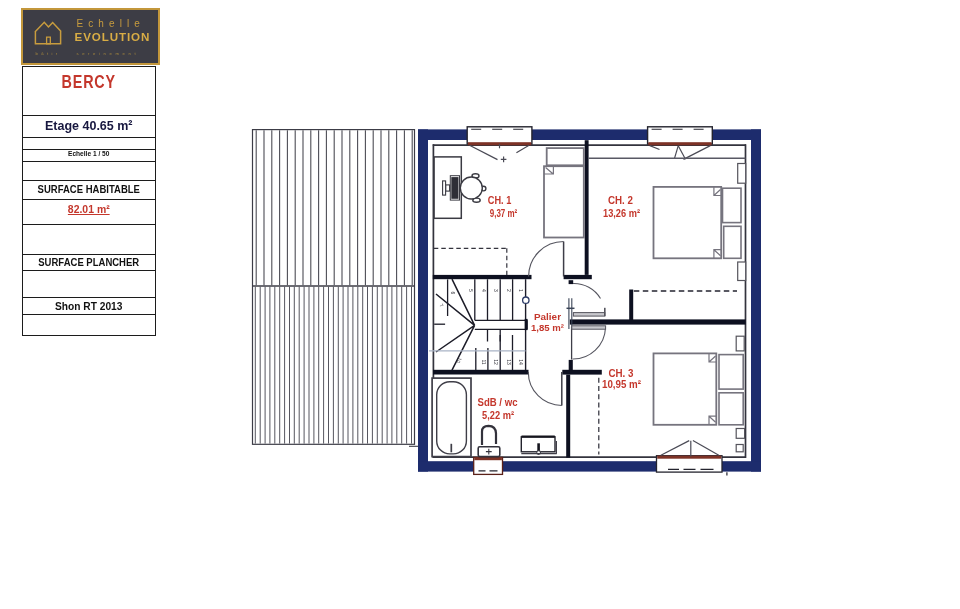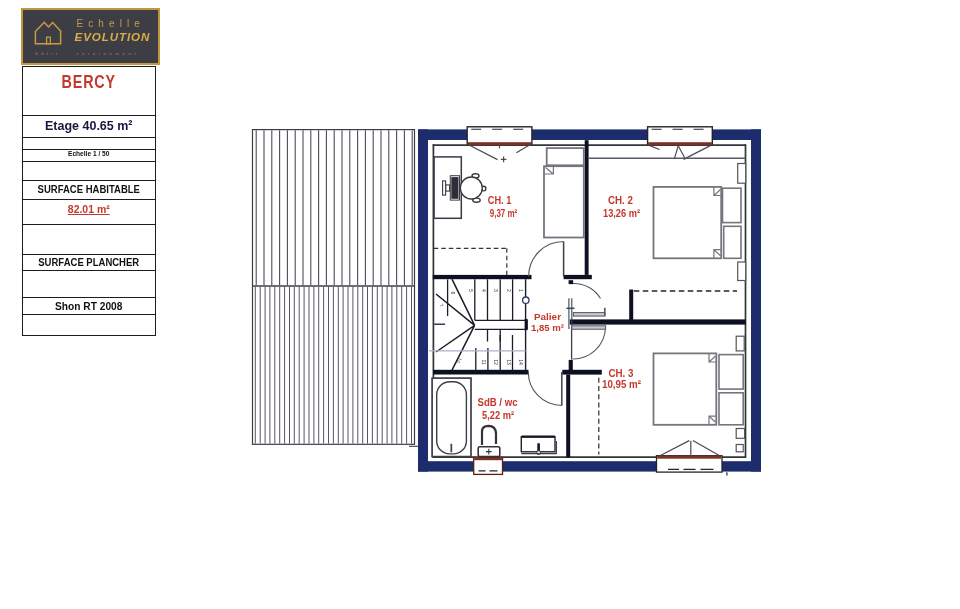--- a/index.html
+++ b/index.html
@@ -15,21 +15,21 @@
 <body>
 
 <div class="abs" style="left:20.5px;top:7.5px;width:139px;height:57px;background:#3d3d45;border:2.4px solid #c3973b;box-sizing:border-box;">
 
   <svg class="abs" style="left:10px;top:9px;" width="30" height="28" viewBox="0 0 32 30">
     <path d="M2 14L12 3.5L16.5 8.5L21 3.8L30 13.5M2.5 13.5V26.5H29.5V13" fill="none" stroke="#c89c3e" stroke-width="1.6"></path>
     <path d="M14.5 19.5h4v7h-4z M14.5 19.5v7" fill="none" stroke="#c89c3e" stroke-width="1.4"></path>
   </svg>
 
   <div class="abs" style="left:54px;top:8px;width:84px;color:#c89c3e;font-size:10px;letter-spacing:5.1px;">Echelle</div>
-  <div class="abs" style="left:52px;top:20.5px;width:82px;color:#d9ad45;font-size:11.6px;font-weight:bold;letter-spacing:0.9px;font-style:italic;">EVOLUTION</div>
+  <div class="abs" style="left:52px;top:20.5px;width:82px;color:#d9ad45;font-size:11.6px;font-weight:bold;letter-spacing:0.9px;">EVOLUTION</div>
   <div class="abs" style="left:13px;top:41px;color:#a8893c;font-size:4.2px;letter-spacing:3.4px;">bâtir</div>
   <div class="abs" style="left:54px;top:41px;color:#a8893c;font-size:4.2px;letter-spacing:3.6px;">sereinement</div>
 </div>
 
 <div id="legend">
 
   <div class="hl" style="top:48.2px"></div>
   <div class="hl" style="top:69.7px"></div>
   <div class="hl" style="top:81.7px"></div>
   <div class="hl" style="top:93.7px"></div>
@@ -46,21 +46,21 @@
   <div class="row" style="top:50.5px;color:#17173f;font-size:13.6px;font-weight:bold;transform:scaleX(0.92);">Etage 40.65 m²</div>
 
   <div class="row" style="top:83px;color:#111;font-size:6.6px;font-weight:bold;">Echelle 1 / 50</div>
 
   <div class="row" style="top:115.6px;color:#111;font-size:11.2px;font-weight:bold;transform:scaleX(0.85);">SURFACE HABITABLE</div>
 
   <div class="row" style="top:135px;color:#c4372c;font-size:11.6px;font-weight:bold;transform:scaleX(0.9);"><span style="text-decoration:underline;">82.01 m²</span></div>
 
   <div class="row" style="top:189.2px;color:#111;font-size:11.2px;font-weight:bold;transform:scaleX(0.85);">SURFACE PLANCHER</div>
 
-  <div class="row" style="top:233.4px;color:#111;font-size:10.2px;font-weight:bold;">Shon RT 2008</div>
+  <div class="row" style="top:233.4px;color:#111;font-size:10.2px;font-weight:bold;">Shon RT 2013</div>
 </div>
 
 <svg class="abs" style="left:0;top:0;" width="960" height="609" viewBox="0 0 960 609">
 
 <g>
       <rect x="252.5" y="129.6" width="162" height="314.7" fill="none" stroke="#3c3c46" stroke-width="1.2"></rect>
 <line x1="252.5" y1="286" x2="414.5" y2="286" stroke="#3c3c46" stroke-width="1.4"></line>
 <line x1="409" y1="446.3" x2="418.5" y2="446.3" stroke="#3c3c46" stroke-width="1.1"></line>
     </g>
 

